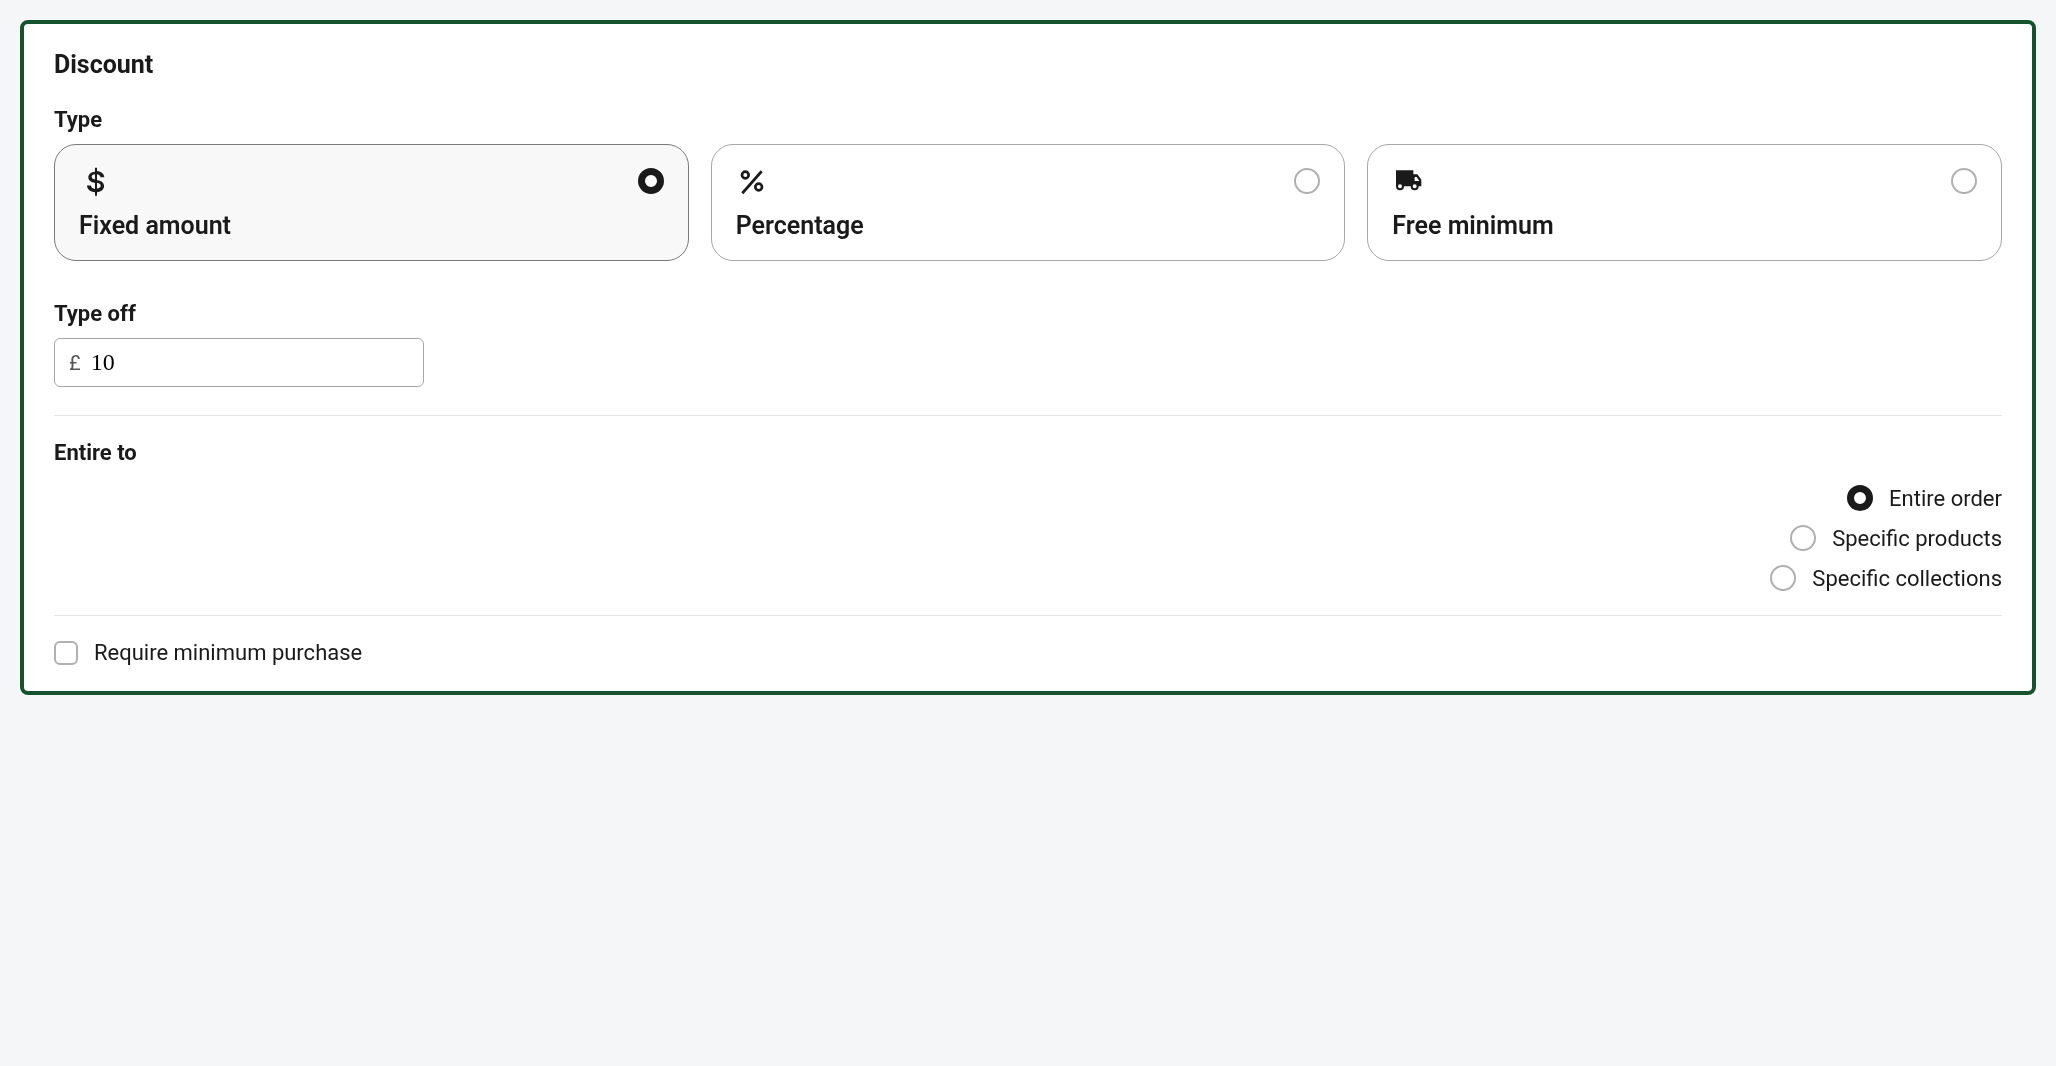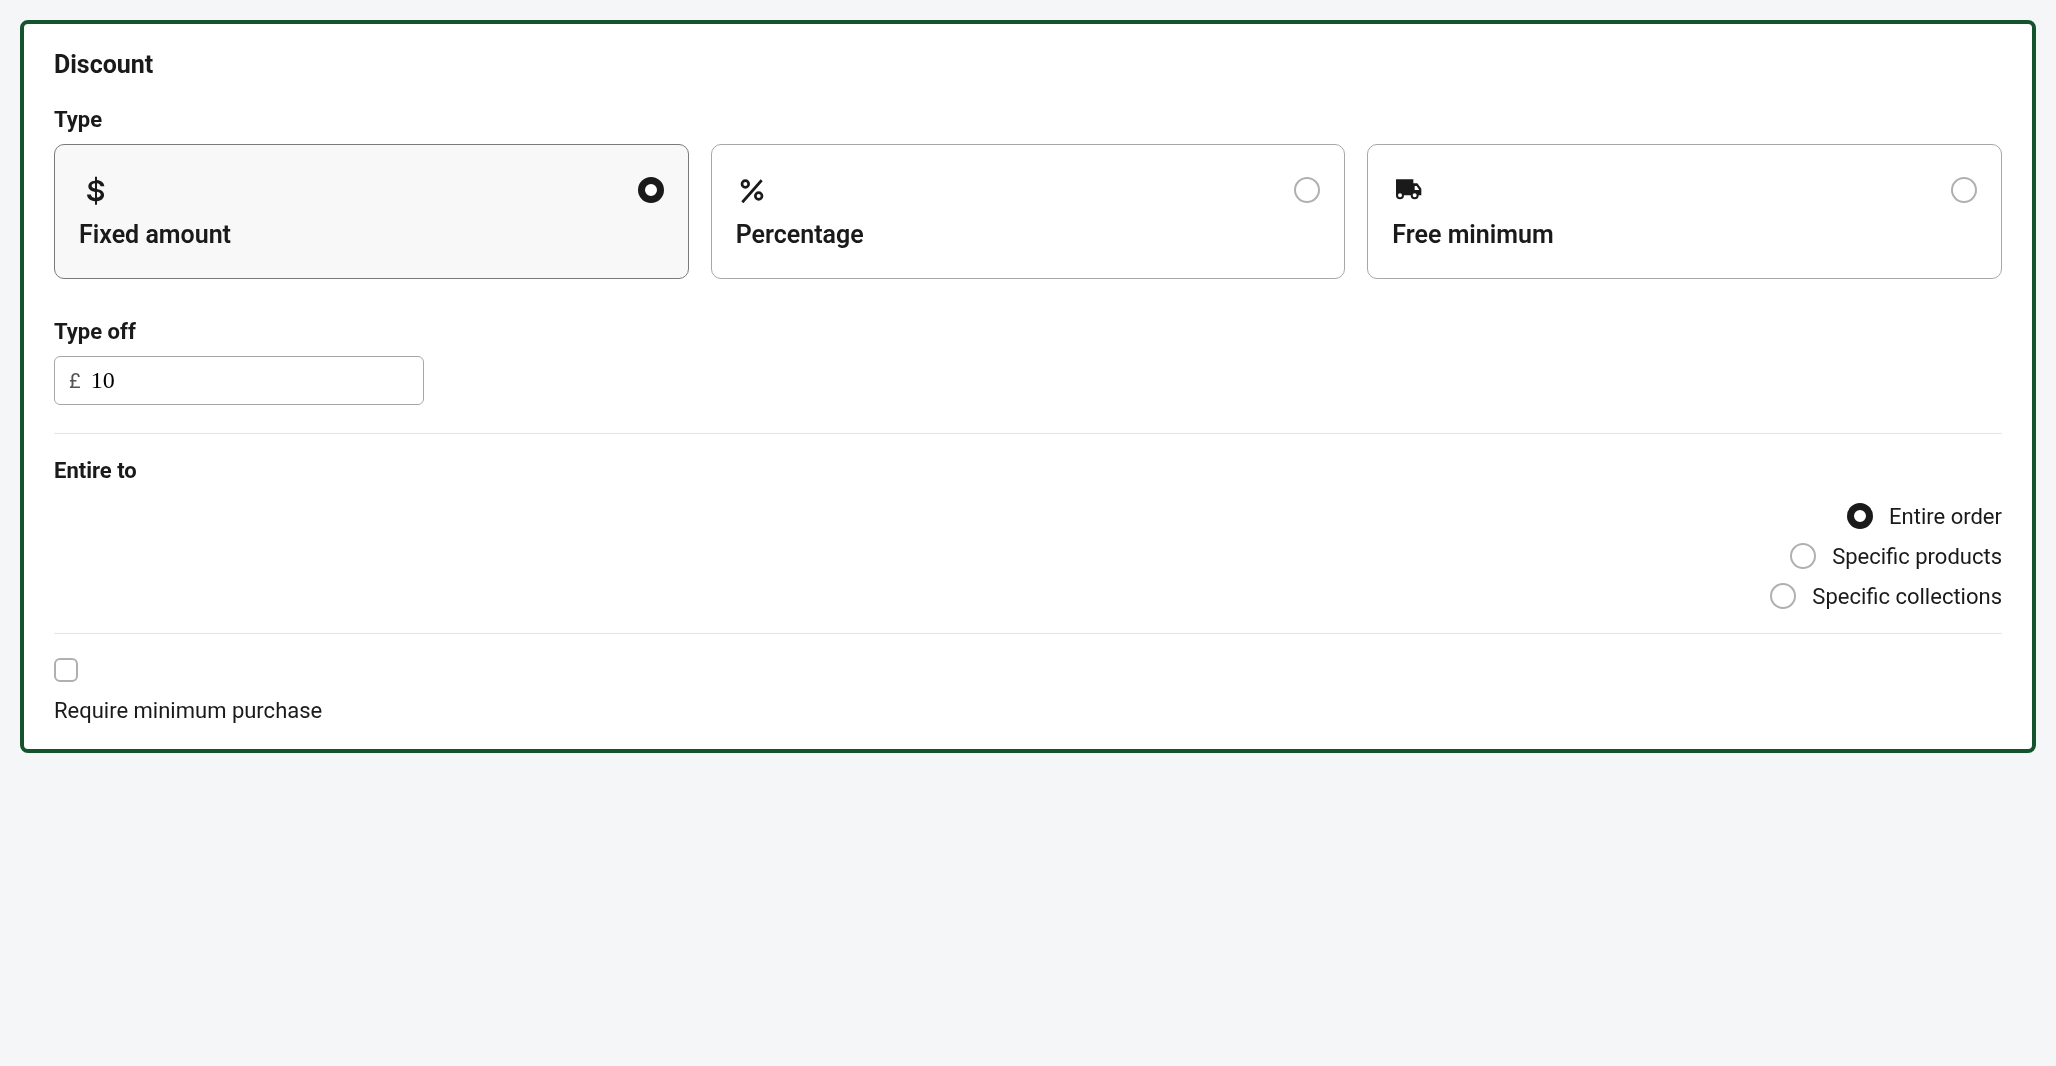--- a/index.html
+++ b/index.html
@@ -31,22 +31,22 @@
       display: block;
     }
     .type-row {
       display: grid;
       grid-template-columns: repeat(3, 1fr);
       gap: 22px;
       margin-bottom: 40px;
     }
     .type-card {
       border: 1px solid #a7a7a7;
-      border-radius: 10px;
-      padding: 29px 24px;
+      border-radius: 22px;
+      padding: 20px 24px;
       cursor: pointer;
       background: #fff;
       position: relative;
       display: flex;
       flex-direction: column;
       gap: 14px;
     }
     .type-card.selected {
       background: #f8f8f8;
       border-color: #7a7a7a;
@@ -133,23 +133,23 @@
       flex-shrink: 0;
     }
     .radiobox.checked {
       border: 7px solid #1a1a1a;
     }
     .radiobox-label {
       font-size: 22px;
     }
     .checkbox-row {
       display: flex;
+      align-items: center;
       gap: 16px;
       cursor: pointer;
-      flex-direction: column;
     }
     .checkbox {
       width: 24px;
       height: 24px;
       border-radius: 6px;
       border: 2px solid #b0b0b0;
       flex-shrink: 0;
     }
     .checkbox-label {
       font-size: 22px;

